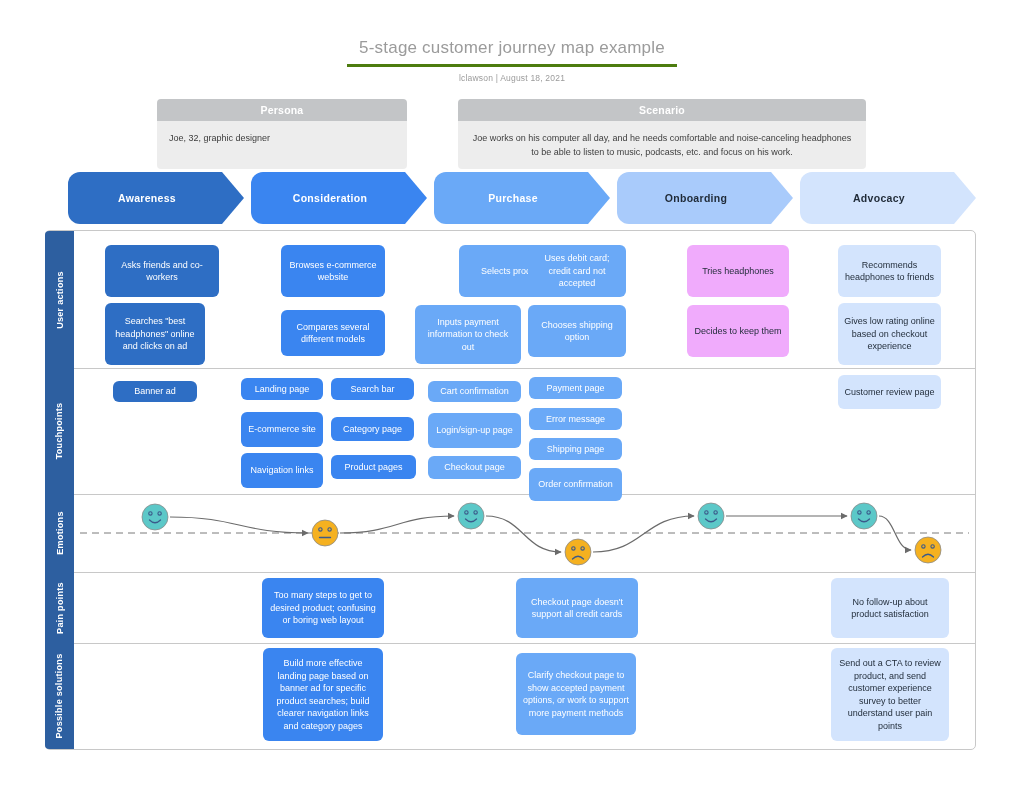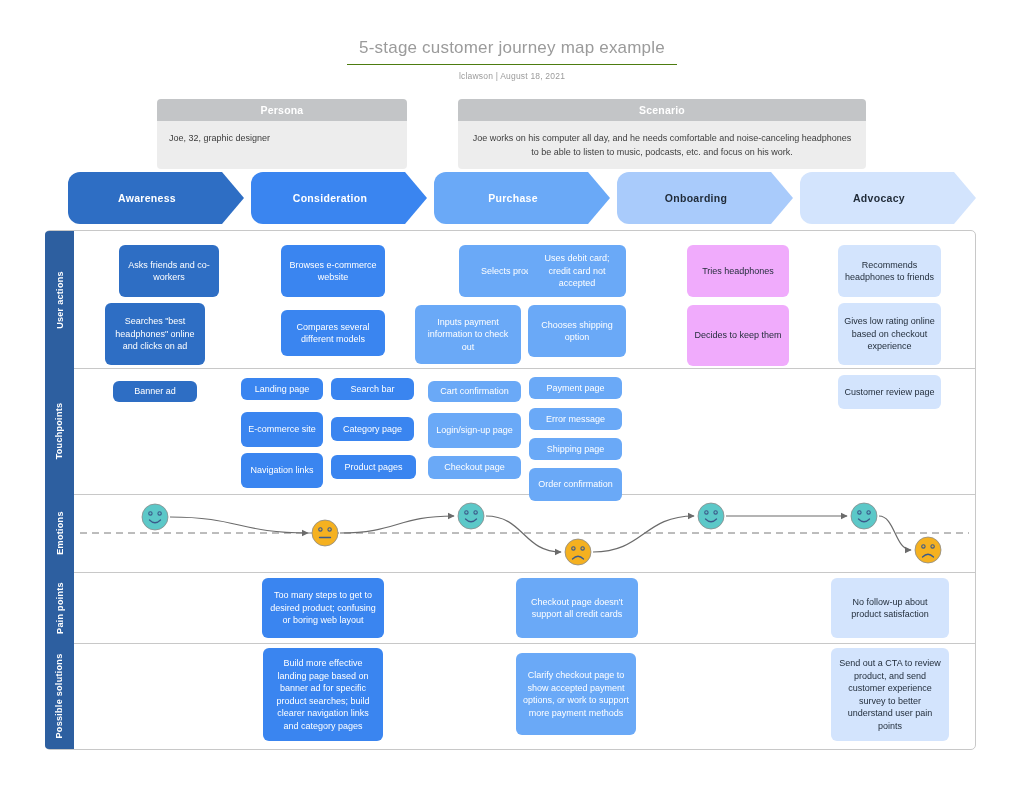--- a/index.html
+++ b/index.html
@@ -10,21 +10,21 @@
     color:#333;
     overflow:hidden;
     position:relative;
   }
   .page{position:relative;width:1024px;height:791px;}
 
   
   .title-block{position:absolute;left:347px;top:38px;width:330px;text-align:center;}
   .title{
     font-size:17px;color:#9b9b9b;font-weight:400;letter-spacing:.2px;
-    padding-bottom:6px;border-bottom:1px solid #4d7c0f;
+    padding-bottom:6px;border-bottom:3px solid #4d7c0f;
   }
   .byline{margin-top:6px;font-size:8.5px;color:#9b9b9b;letter-spacing:.2px;}
 
   
   .meta-row{position:absolute;left:0;top:99px;width:1024px;height:62px;}
   .meta-box{position:absolute;}
   .meta-head{
     background:#c3c5c7;color:#ffffff;font-size:10.5px;font-weight:bold;
     text-align:center;padding:5px 0 5px;border-radius:4px 4px 0 0;letter-spacing:.2px;
   }
@@ -141,21 +141,21 @@
       </div>
     </div>
   <div id="rowlines">
       <div class="rowline" style="top: 368px;"></div>
       <div class="rowline" style="top: 494px;"></div>
       <div class="rowline" style="top: 572px;"></div>
       <div class="rowline" style="top: 643px;"></div>
     </div>
 
   <div id="cards">
-      <div class="card c-awareness" style="left: 119px; top: 245px; width: 100px; height: 52px;">
+      <div class="card c-awareness" style="left: 105px; top: 245px; width: 114px; height: 52px;">
         <span>Asks friends and co-workers</span>
       </div>
       <div class="card c-awareness" style="left: 105px; top: 303px; width: 100px; height: 62px;">
         <span>Searches "best headphones" online and clicks on ad</span>
       </div>
       <div class="card c-consideration" style="left: 281px; top: 245px; width: 104px; height: 52px;">
         <span>Browses e-commerce website</span>
       </div>
       <div class="card c-consideration" style="left: 281px; top: 310px; width: 104px; height: 46px;">
         <span>Compares several different models</span>
@@ -168,21 +168,21 @@
       </div>
       <div class="card c-purchase" style="left: 415px; top: 305px; width: 106px; height: 59px;">
         <span>Inputs payment information to check out</span>
       </div>
       <div class="card c-purchase" style="left: 528px; top: 305px; width: 98px; height: 52px;">
         <span>Chooses shipping option</span>
       </div>
       <div class="card c-onboarding" style="left: 655px; top: 245px; width: 102px; height: 52px;">
         <span>Tries headphones</span>
       </div>
-      <div class="card c-onboarding" style="left: 655px; top: 305px; width: 102px; height: 61px;">
+      <div class="card c-onboarding" style="left: 655px; top: 305px; width: 102px; height: 52px;">
         <span>Decides to keep them</span>
       </div>
       <div class="card c-advocacy" style="left: 838px; top: 245px; width: 103px; height: 52px;">
         <span>Recommends headphones to friends</span>
       </div>
       <div class="card c-advocacy" style="left: 838px; top: 303px; width: 103px; height: 62px;">
         <span>Gives low rating online based on checkout experience</span>
       </div>
       <div class="card c-awareness" style="left: 113px; top: 381px; width: 84px; height: 21px;">
         <span>Banner ad</span>

